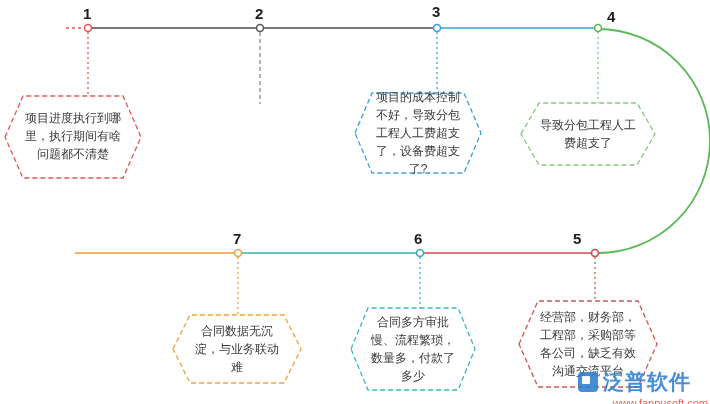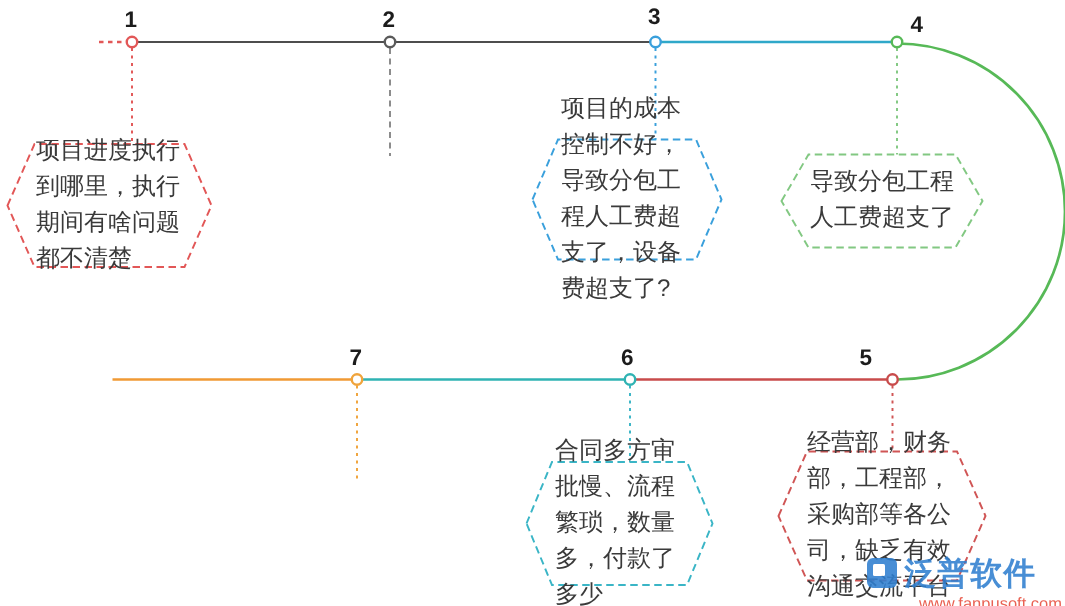--- a/index.html
+++ b/index.html
@@ -17,21 +17,21 @@
   .c1 polygon{stroke:#e25757;}
   .c2 polygon{stroke:#9a9a9a;}
   .c3 polygon{stroke:#3aa0dc;}
   .c4 polygon{stroke:#82c882;}
   .c5 polygon{stroke:#d05555;}
   .c6 polygon{stroke:#3ab5c6;}
   .c7 polygon{stroke:#f0a43c;}
   .callout-text{
     position:absolute;left:0;top:0;right:0;bottom:0;
     display:flex;align-items:center;
-    padding:0 20px;font-size:16px;line-height:1.5;color:#3a3a3a;
+    padding:0 20px;font-size:12px;line-height:1.5;color:#3a3a3a;text-align:center;
   }
   .watermark{
     position:absolute;left:578px;top:368px;z-index:4;opacity:.88;width:130px;
   }
   .wm-row{display:flex;align-items:center;}
   .wm-logo{
     position:relative;display:inline-block;width:20px;height:20px;
     background:#2f7fd0;border-radius:4px;flex:0 0 auto;
   }
   .wm-logo::after{
@@ -83,21 +83,21 @@
   </svg>
 
   <div class="num" style="left:83px;top:5px;">1</div>
   <div class="num" style="left:255px;top:5px;">2</div>
   <div class="num" style="left:432px;top:3px;">3</div>
   <div class="num" style="left:607px;top:8px;">4</div>
   <div class="num" style="left:573px;top:230px;">5</div>
   <div class="num" style="left:414px;top:230px;">6</div>
   <div class="num" style="left:233px;top:230px;">7</div>
 
-  <div class="callout c1" style="left:4px;top:95px;width:138px;height:84px;">
+  <div class="callout c1" style="left:4px;top:95px;width:138px;height:84px;font-family:Liberation Mono, monospace;">
     <svg width="138" height="84">
       <polygon points="1,42 19,1 119,1 137,42 119,83 19,83"></polygon>
     </svg>
     <div class="callout-text">项目进度执行到哪里，执行期间有啥问题都不清楚</div>
   </div>
 
 
   <div class="callout c3" style="left:354px;top:92px;width:128px;height:82px;">
     <svg width="128" height="82">
       <polygon points="1,41 18,1 110,1 127,41 110,81 18,81"></polygon>
@@ -119,20 +119,26 @@
     <div class="callout-text">经营部，财务部，工程部，采购部等各公司，缺乏有效沟通交流平台</div>
   </div>
 
   <div class="callout c6" style="left:350px;top:307px;width:126px;height:84px;">
     <svg width="126" height="84">
       <polygon points="1,42 18,1 108,1 125,42 108,83 18,83"></polygon>
     </svg>
     <div class="callout-text">合同多方审批慢、流程繁琐，数量多，付款了多少</div>
   </div>
 
+  <div class="callout c7" style="left:172px;top:314px;width:130px;height:70px;">
+    <svg width="130" height="70">
+      <polygon points="1,35 18,1 112,1 129,35 112,69 18,69"></polygon>
+    </svg>
+    <div class="callout-text">合同数据无沉淀，与业务联动难</div>
+  </div>
 
   <div class="watermark">
     <div class="wm-row">
       <span class="wm-logo"></span>
       <span class="wm-brand">泛普软件</span>
     </div>
     <div class="wm-url">www.fanpusoft.com</div>
   </div>
 
 </div>

